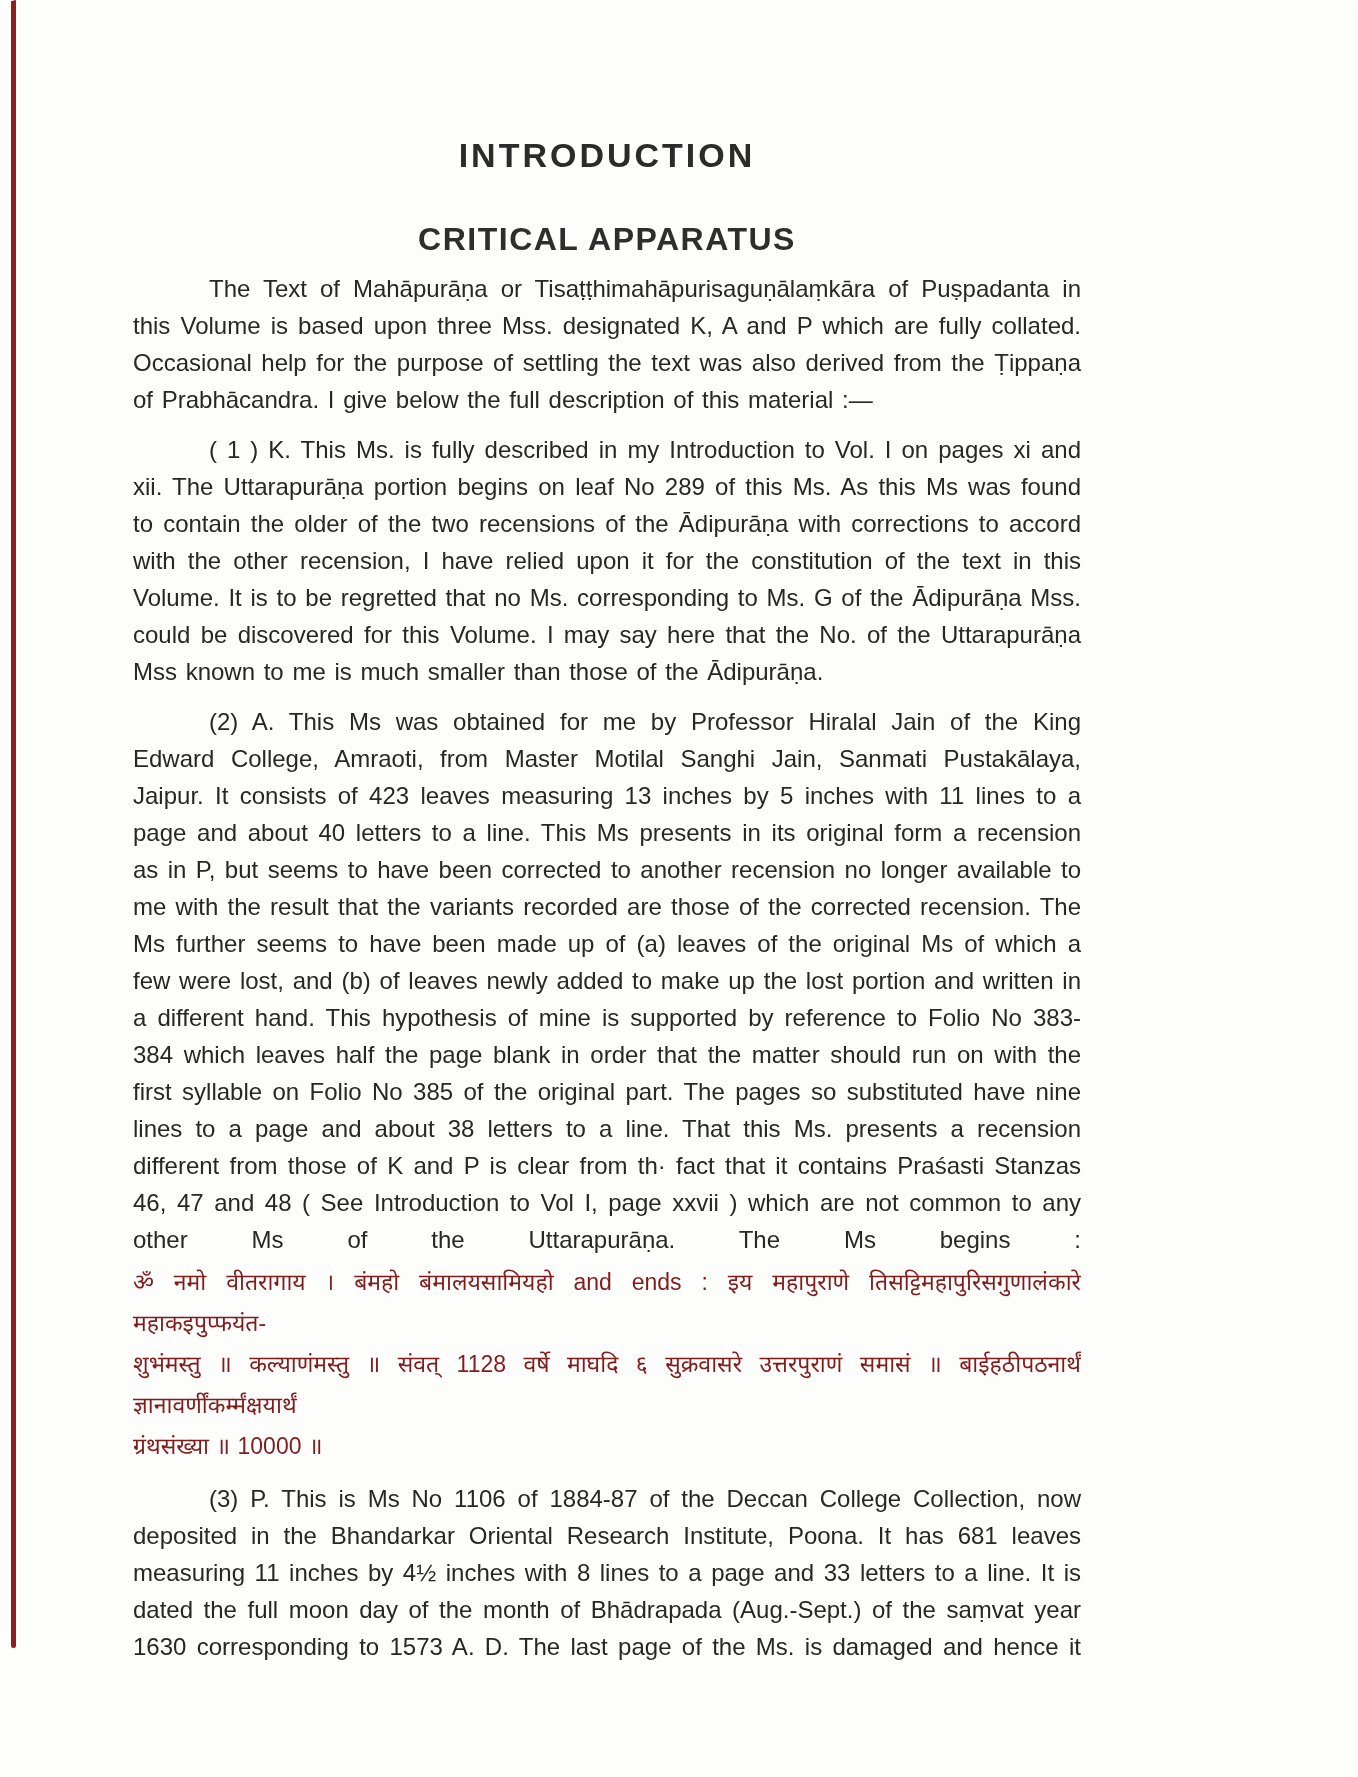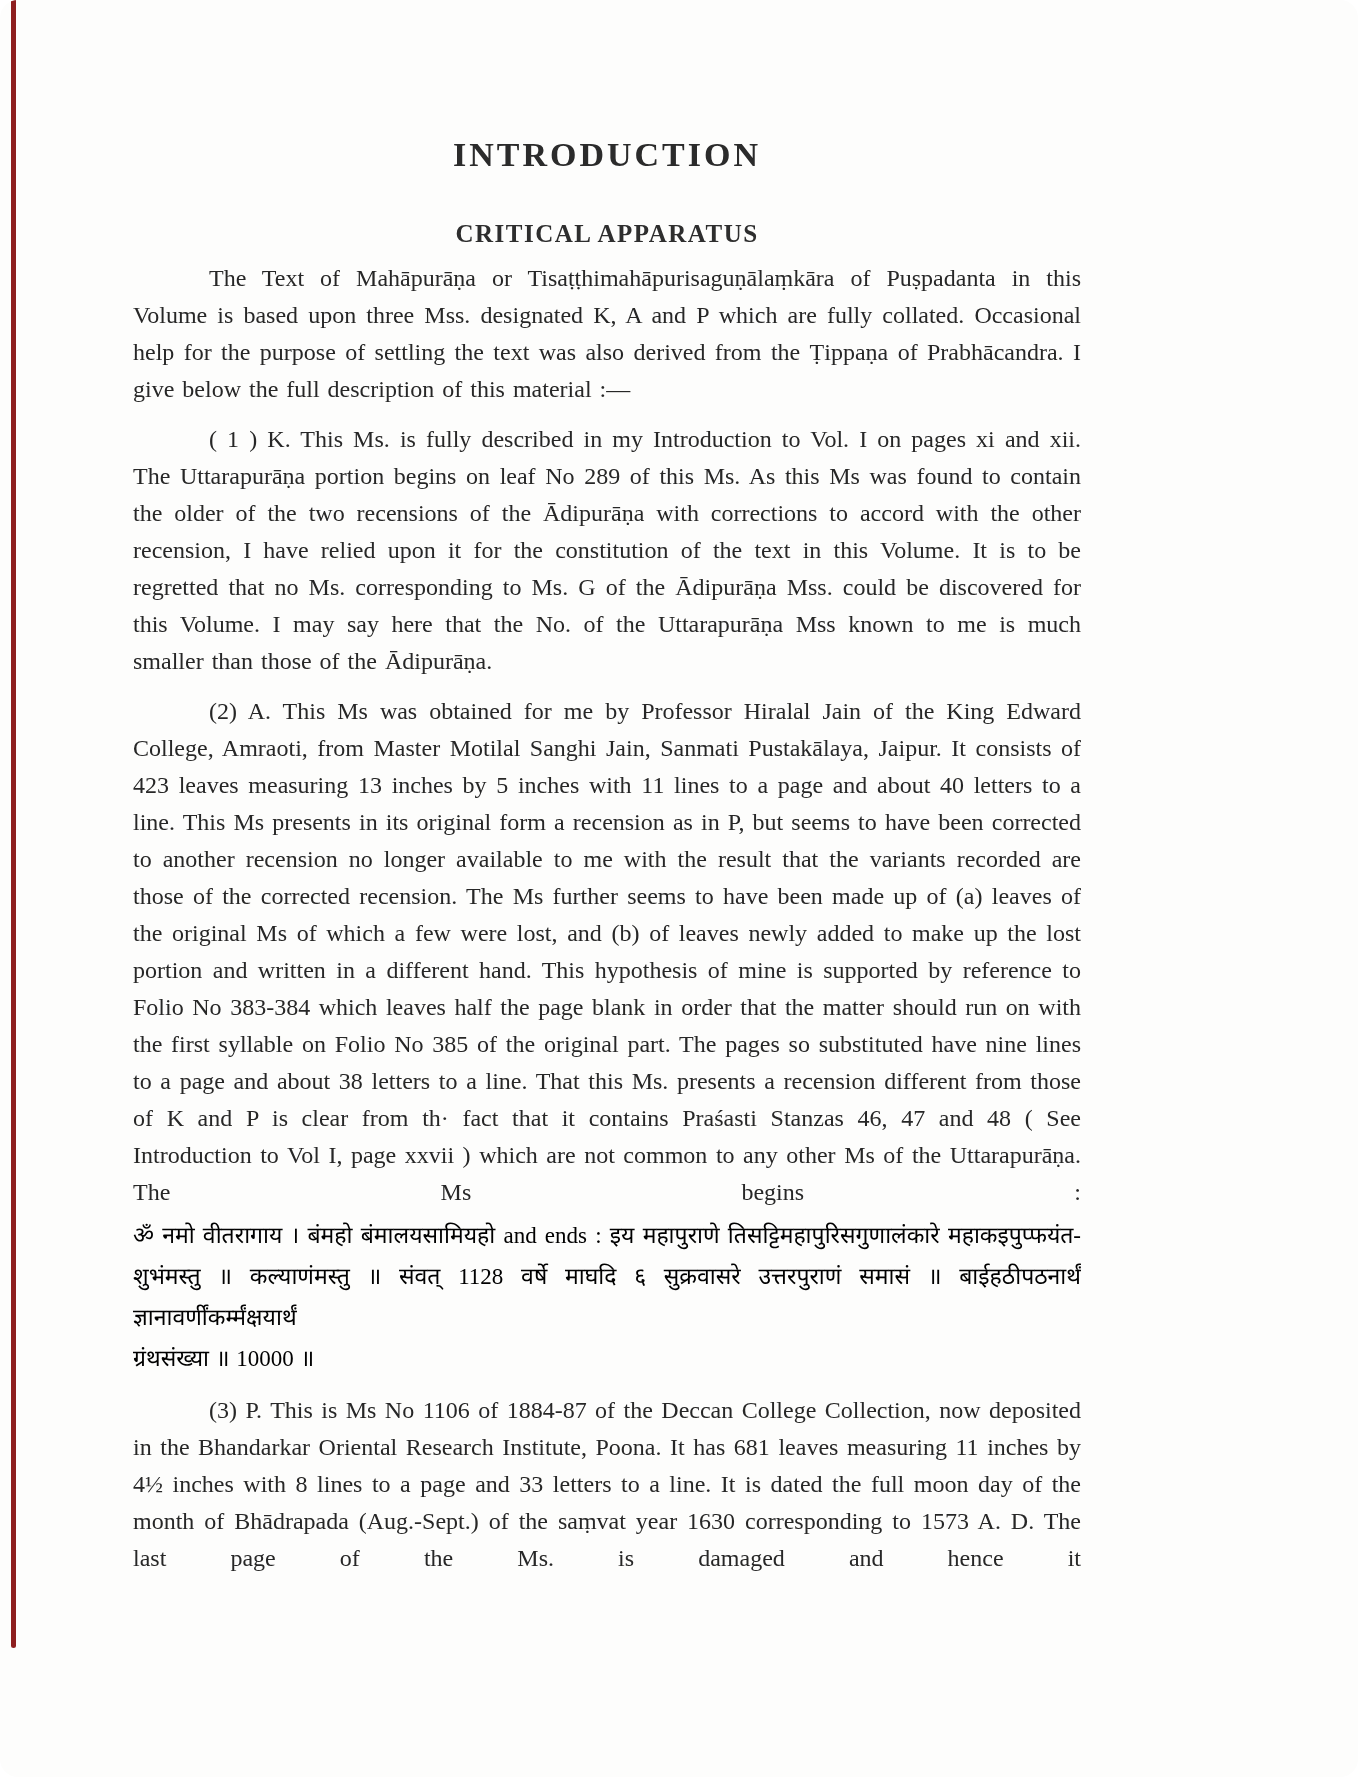--- a/index.html
+++ b/index.html
@@ -6,21 +6,21 @@
     margin: 0;
     padding: 0;
     background: #ffffff;
   }
   .page {
     position: relative;
     width: 1358px;
     height: 1777px;
     background: #fdfdfc;
     overflow: hidden;
-    font-family: Liberation Serif, serif;
+    font-family: Liberation Sans, sans-serif;
     color: #262626;
     border-radius: 18px;
   }
   .binding-line {
     position: absolute;
     left: 11px;
     top: 0;
     width: 5px;
     height: 1648px;
     background: #8e1f1f;
@@ -36,21 +36,21 @@
     margin: 136px 0 0 0;
     text-align: center;
     font-size: 34px;
     font-weight: 700;
     letter-spacing: 3px;
     color: #2b2b2b;
   }
   .doc-subtitle {
     margin: 46px 0 0 0;
     text-align: center;
-    font-size: 25px;
+    font-size: 32px;
     font-weight: 700;
     letter-spacing: 1.5px;
     color: #2e2e2e;
   }
   .para {
     margin: 13px 0 0 0;
     font-size: 24px;
     line-height: 37px;
     text-align: justify;
     word-spacing: 2px;
@@ -66,21 +66,21 @@
     text-align-last: justify;
   }
   .colophon {
     margin-top: 4px;
   }
   .colophon-line {
     font-size: 23px;
     line-height: 41px;
     text-align: justify;
     word-spacing: 1px;
-    color: #000000;
+    color: #7f1d1d;
     overflow: hidden;
   }
   .colophon-line.full {
     text-align-last: justify;
   }
 </style>
 </head>
 <body>
 
 <div class="page">

